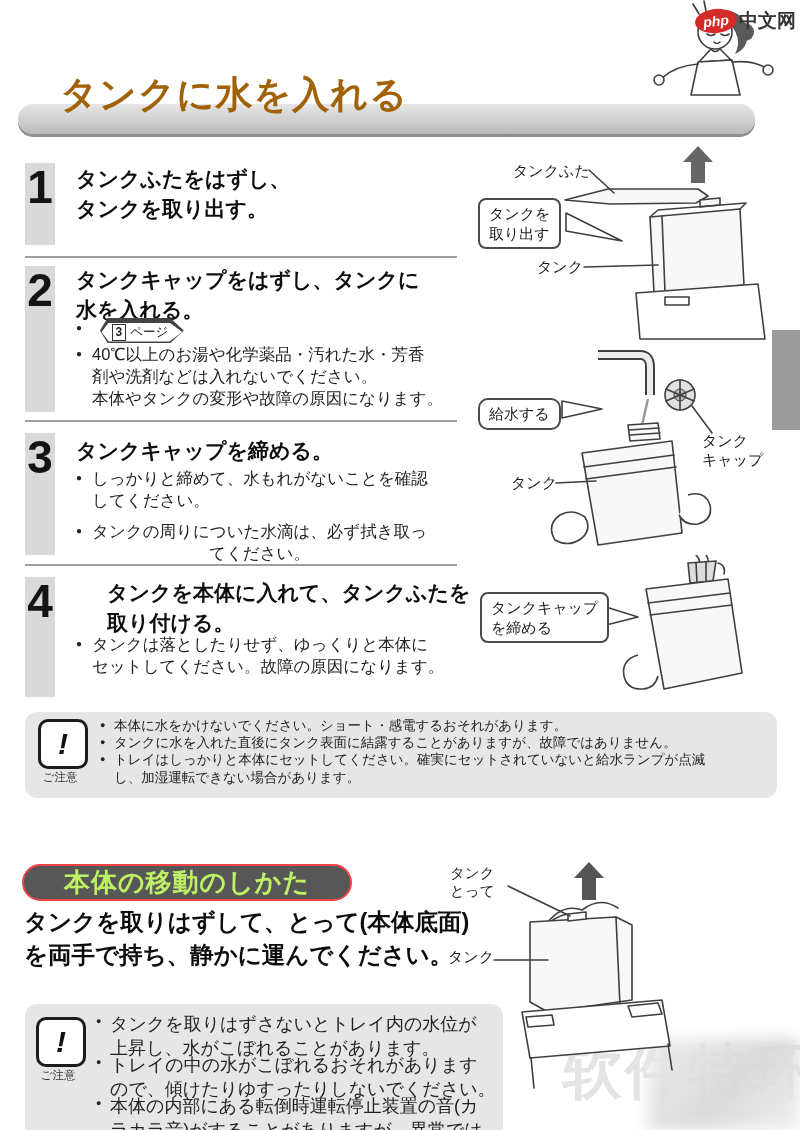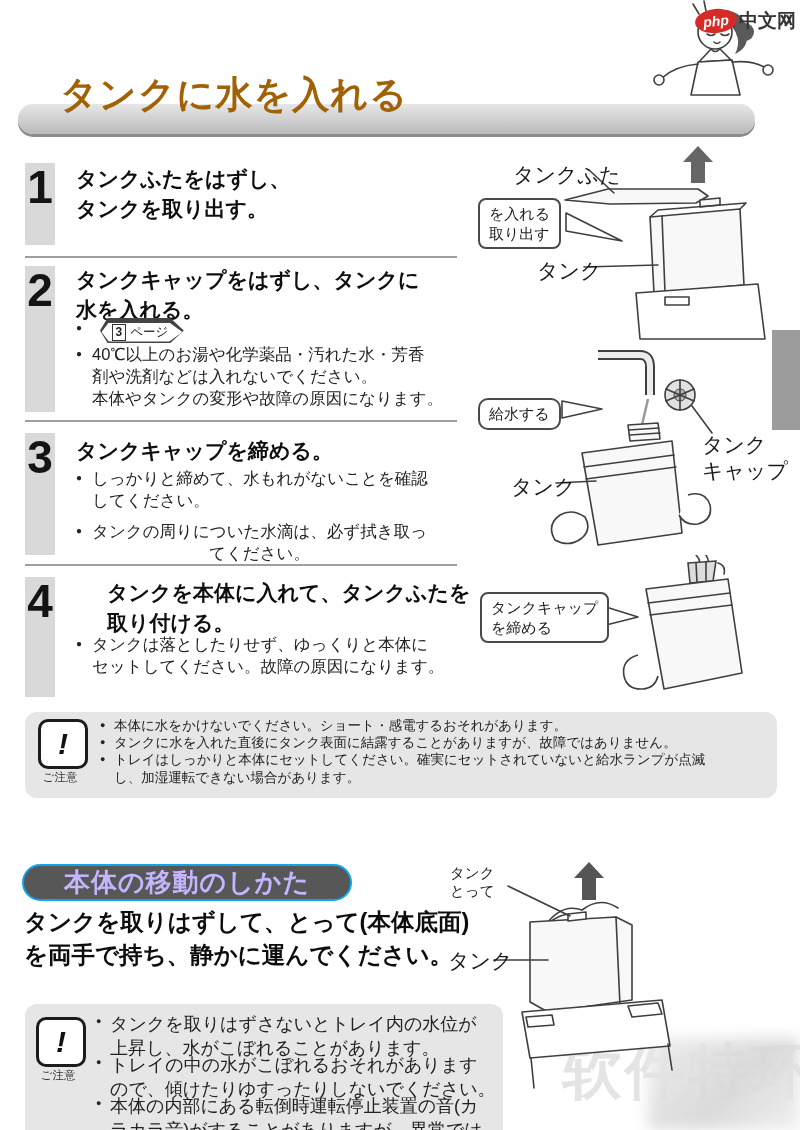--- a/index.html
+++ b/index.html
@@ -46,29 +46,29 @@
                 font-weight:900;font-style:italic;font-size:30px;color:#111;z-index:2;}
   .caution-label{position:absolute;font-size:11.5px;color:#333;width:48px;text-align:center;z-index:2;}
   .c-item{position:absolute;padding-left:14px;color:#222;}
   .c-item>span{white-space:pre-line;}
   .c-item::before{content:"●";position:absolute;left:0;top:3px;font-size:9px;color:#222;}
   .c1 .c-item{font-size:13.5px;line-height:1.32;left:100px;max-width:665px;}
   .c2 .c-item{font-size:18px;line-height:1.35;left:96px;max-width:395px;}
 
   
   .pill{position:absolute;left:22px;top:864px;width:330px;height:37px;background:#575757;
-        border:2px solid #0ea5e9;box-sizing:border-box;border-radius:19px;color:#c4b5fd;
+        border:2px solid #ef4444;box-sizing:border-box;border-radius:19px;color:#bef264;
         font-size:26px;font-weight:bold;display:flex;align-items:center;justify-content:center;
         letter-spacing:1px;}
   .sec2-body{position:absolute;left:24px;top:906px;font-size:23.5px;font-weight:bold;
              line-height:1.42;white-space:pre-line;color:#0d0d0d;}
 
   
   .fig{position:absolute;z-index:2;}
-  .fig-label{position:absolute;font-size:21px;color:#1a1a1a;white-space:pre-line;line-height:1.25;z-index:3;}
+  .fig-label{position:absolute;font-size:15px;color:#1a1a1a;white-space:pre-line;line-height:1.25;z-index:3;}
   .callout{position:absolute;background:#fff;border:2px solid #4a4a4a;border-radius:8px;
            padding:4px 9px;font-size:15px;line-height:1.3;white-space:pre-line;z-index:3;color:#1a1a1a;}
   .edge-tab{position:absolute;left:772px;top:330px;width:28px;height:100px;background:#9c9c9c;}
 
   
   .watermark{position:absolute;left:562px;top:1032px;font-size:60px;font-weight:bold;
              color:#e4e4e4;letter-spacing:3px;white-space:nowrap;z-index:0;}
   .blob{position:absolute;left:648px;top:1038px;width:152px;height:92px;z-index:1;
         background:linear-gradient(135deg,#ececec,#d7d7d7 55%,#efefef);filter:blur(7px);opacity:.9;}
   svg .ln{stroke:#3f3f3f;stroke-width:1.6;fill:none;stroke-linecap:round;stroke-linejoin:round;}
@@ -181,21 +181,21 @@
     <path d="M240,62 l20,-2 l0,-7 l-20,2 Z" class="fw"></path>
     <path d="M190,72 L280,64 L284,140 L194,148 Z" class="fw"></path>
     <path d="M190,72 L198,65 L286,58 L280,64" class="ln"></path>
     <line x1="202" y1="71" x2="205" y2="147" class="ln"></line>
     <path d="M176,148 L298,139 L305,194 L180,194 Z" class="wh"></path>
     <rect x="205" y="152" width="24" height="8" class="wh"></rect>
     <polygon points="106,68 106,86 162,96" class="wh" stroke="#4a4a4a"></polygon>
     <line x1="124" y1="122" x2="198" y2="120" class="ln"></line>
   </svg>
   <div class="fig-label" style="left:513px;top:162px;">タンクふた</div>
-  <div class="callout" style="left:478px;top:198px;">を入れる
+  <div class="callout" style="left:478px;top:198px;">タンクを
 取り出す</div>
   <div class="fig-label" style="left:537px;top:258px;">タンク</div>
 
   <svg class="fig" style="left:460px;top:345px;" width="330" height="215" viewBox="0 0 330 215">
     <path d="M138,10 L180,10 Q190,10 190,22 L190,50" stroke="#3f3f3f" stroke-width="10" fill="none"></path>
     <path d="M138,10 L180,10 Q190,10 190,22 L190,50" stroke="#ececec" stroke-width="6" fill="none"></path>
     <line x1="188" y1="54" x2="182" y2="80" stroke="#999" stroke-width="2.5"></line>
     <path d="M168,80 L198,78 L200,94 L170,96 Z" class="fw"></path>
     <line x1="169" y1="85" x2="199" y2="83" class="ln"></line>
     <line x1="170" y1="90" x2="200" y2="88" class="ln"></line>

